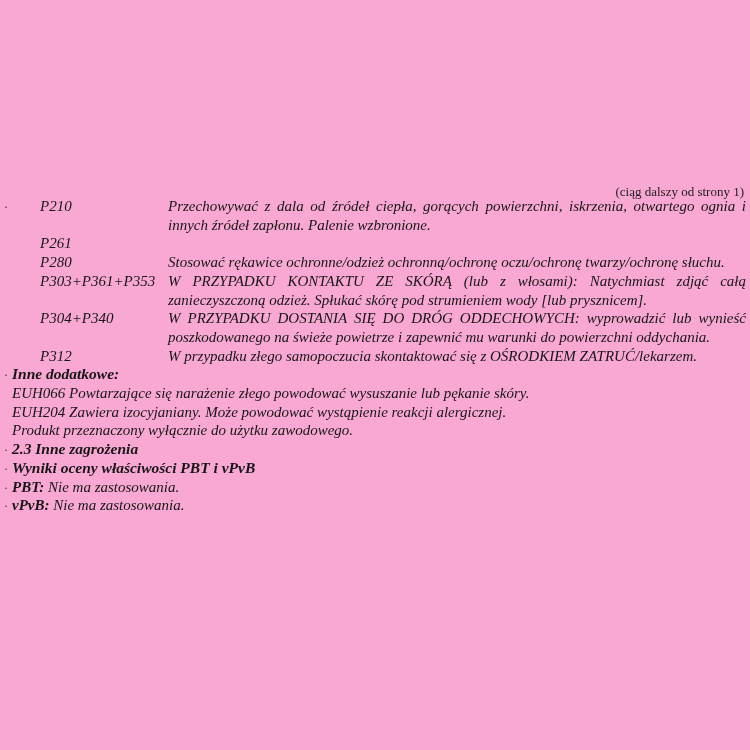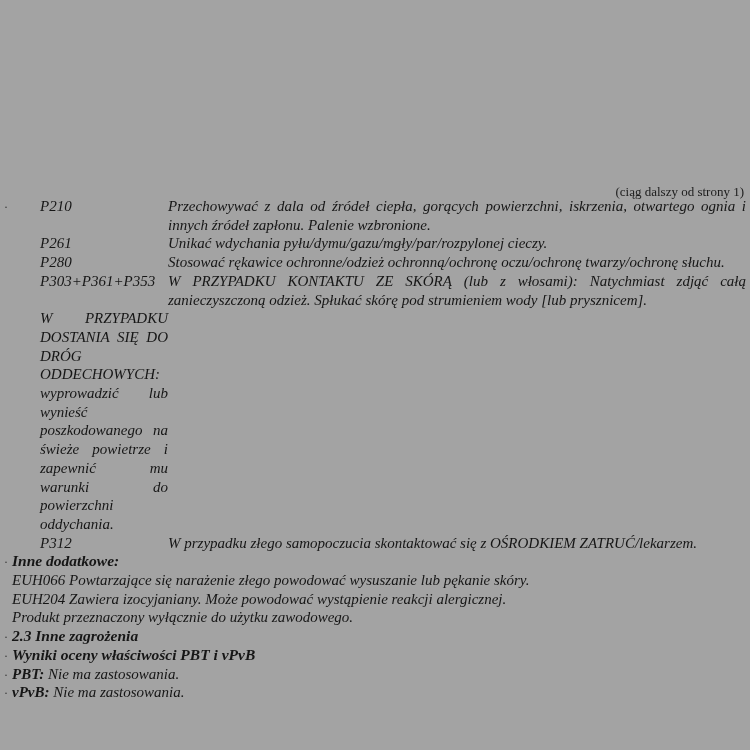--- a/index.html
+++ b/index.html
@@ -4,21 +4,21 @@
 <style>
   html, body { margin: 0; padding: 0; }
   body {
     width: 750px; height: 750px;
     background: #ffffff;
     font-family: "Liberation Serif", serif;
     color: #161616;
     position: relative;
     overflow: hidden;
   }
-  .page { position: absolute; inset: 0; background: #a3a3a3; }
+  .page { position: absolute; inset: 0; background: #f9a8d4; }
 
   .continuation-note {
     position: absolute;
     top: 184px; right: 6px;
     font-size: 13px;
     font-style: normal;
     color: #1c1c1c;
   }
 
   .content {
@@ -65,31 +65,31 @@
     <div class="sec-heading">
       <span class="bullet">·</span>
     </div>
 
     <div class="statement">
       <span class="code">P210</span>
       <span class="text">Przechowywać z dala od źródeł ciepła, gorących powierzchni, iskrzenia, otwartego ognia i innych źródeł zapłonu. Palenie wzbronione.</span>
     </div>
     <div class="statement">
       <span class="code">P261</span>
-      <span class="text">Unikać wdychania pyłu/dymu/gazu/mgły/par/rozpylonej cieczy.</span>
     </div>
     <div class="statement">
       <span class="code">P280</span>
       <span class="text">Stosować rękawice ochronne/odzież ochronną/ochronę oczu/ochronę twarzy/ochronę słuchu.</span>
     </div>
     <div class="statement">
       <span class="code">P303+P361+P353</span>
       <span class="text">W PRZYPADKU KONTAKTU ZE SKÓRĄ (lub z włosami): Natychmiast zdjąć całą zanieczyszczoną odzież. Spłukać skórę pod strumieniem wody [lub prysznicem].</span>
     </div>
     <div class="statement">
+      <span class="code">P304+P340</span>
       <span class="text">W PRZYPADKU DOSTANIA SIĘ DO DRÓG ODDECHOWYCH: wyprowadzić lub wynieść poszkodowanego na świeże powietrze i zapewnić mu warunki do powierzchni oddychania.</span>
     </div>
     <div class="statement">
       <span class="code">P312</span>
       <span class="text">W przypadku złego samopoczucia skontaktować się z OŚRODKIEM ZATRUĆ/lekarzem.</span>
     </div>
 
     <div class="sec-heading">
       <span class="bullet">·</span>
       <span>Inne dodatkowe:</span>

